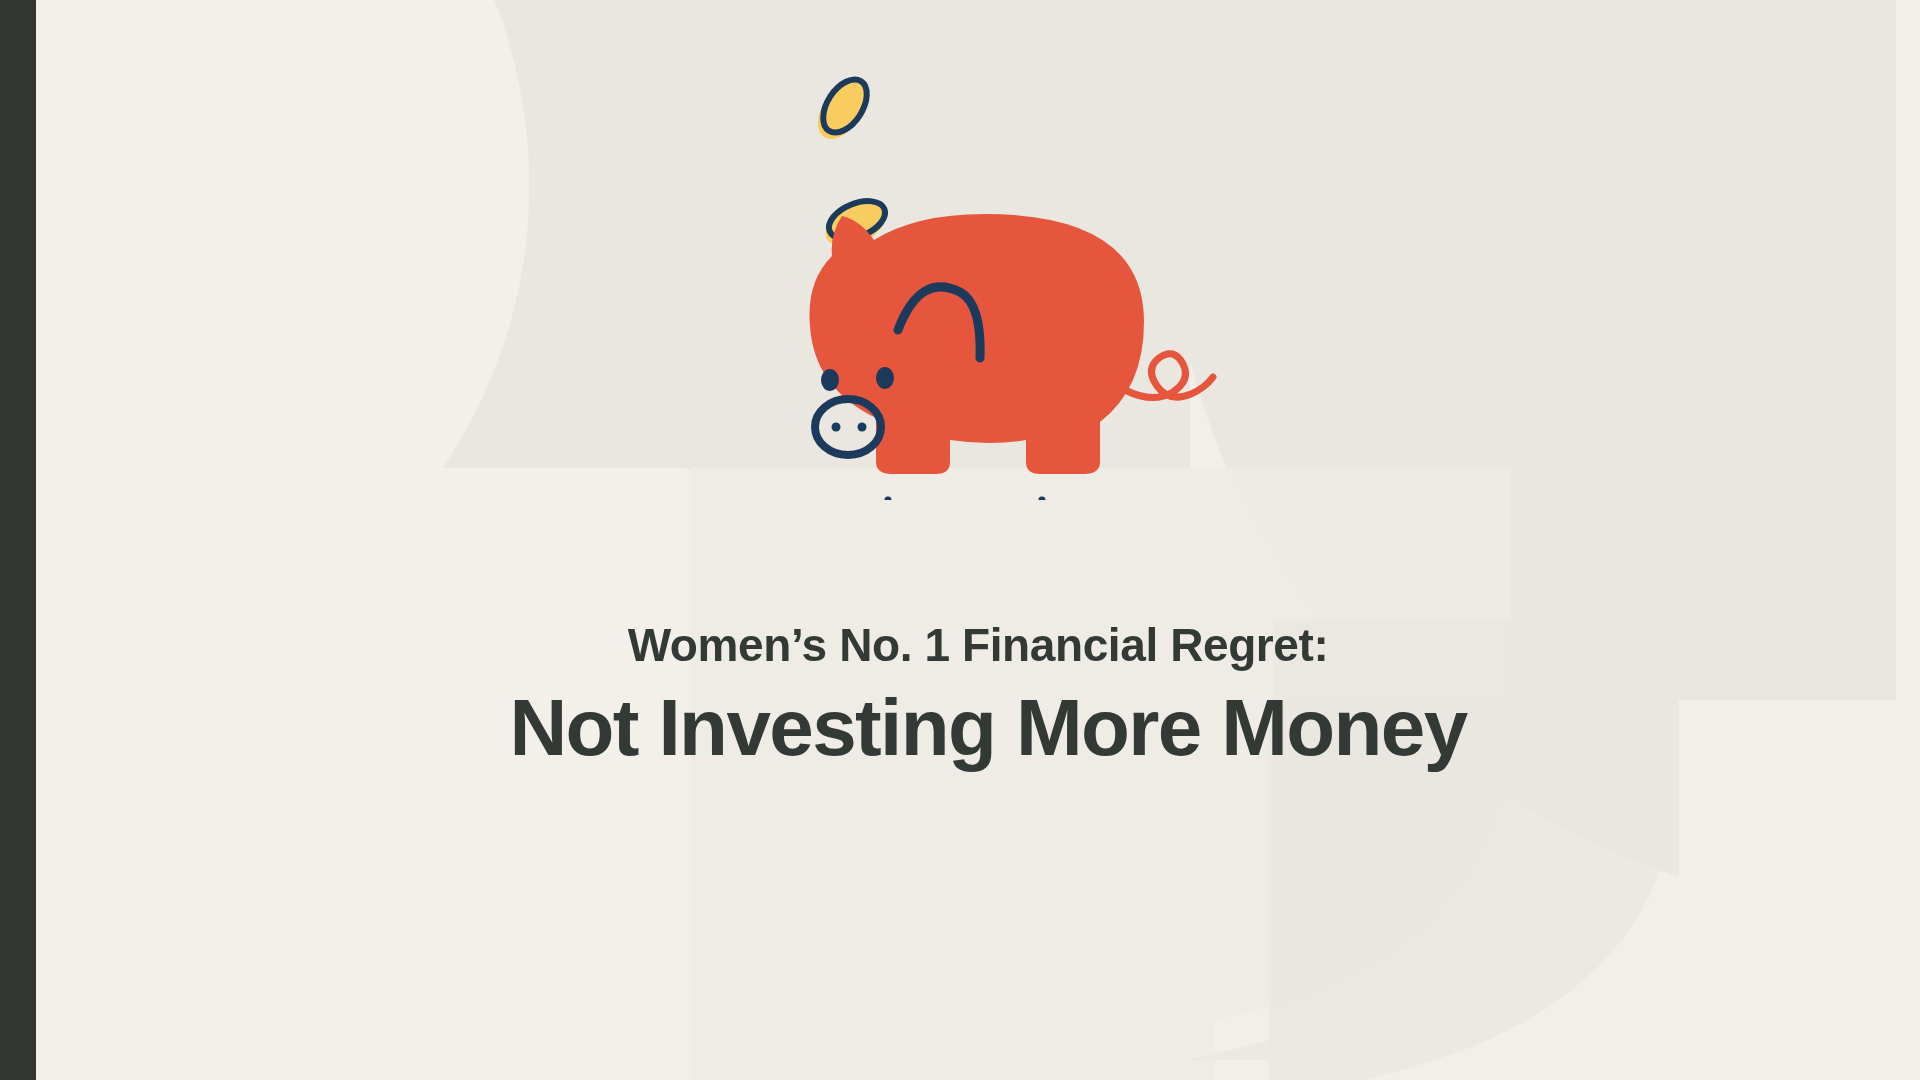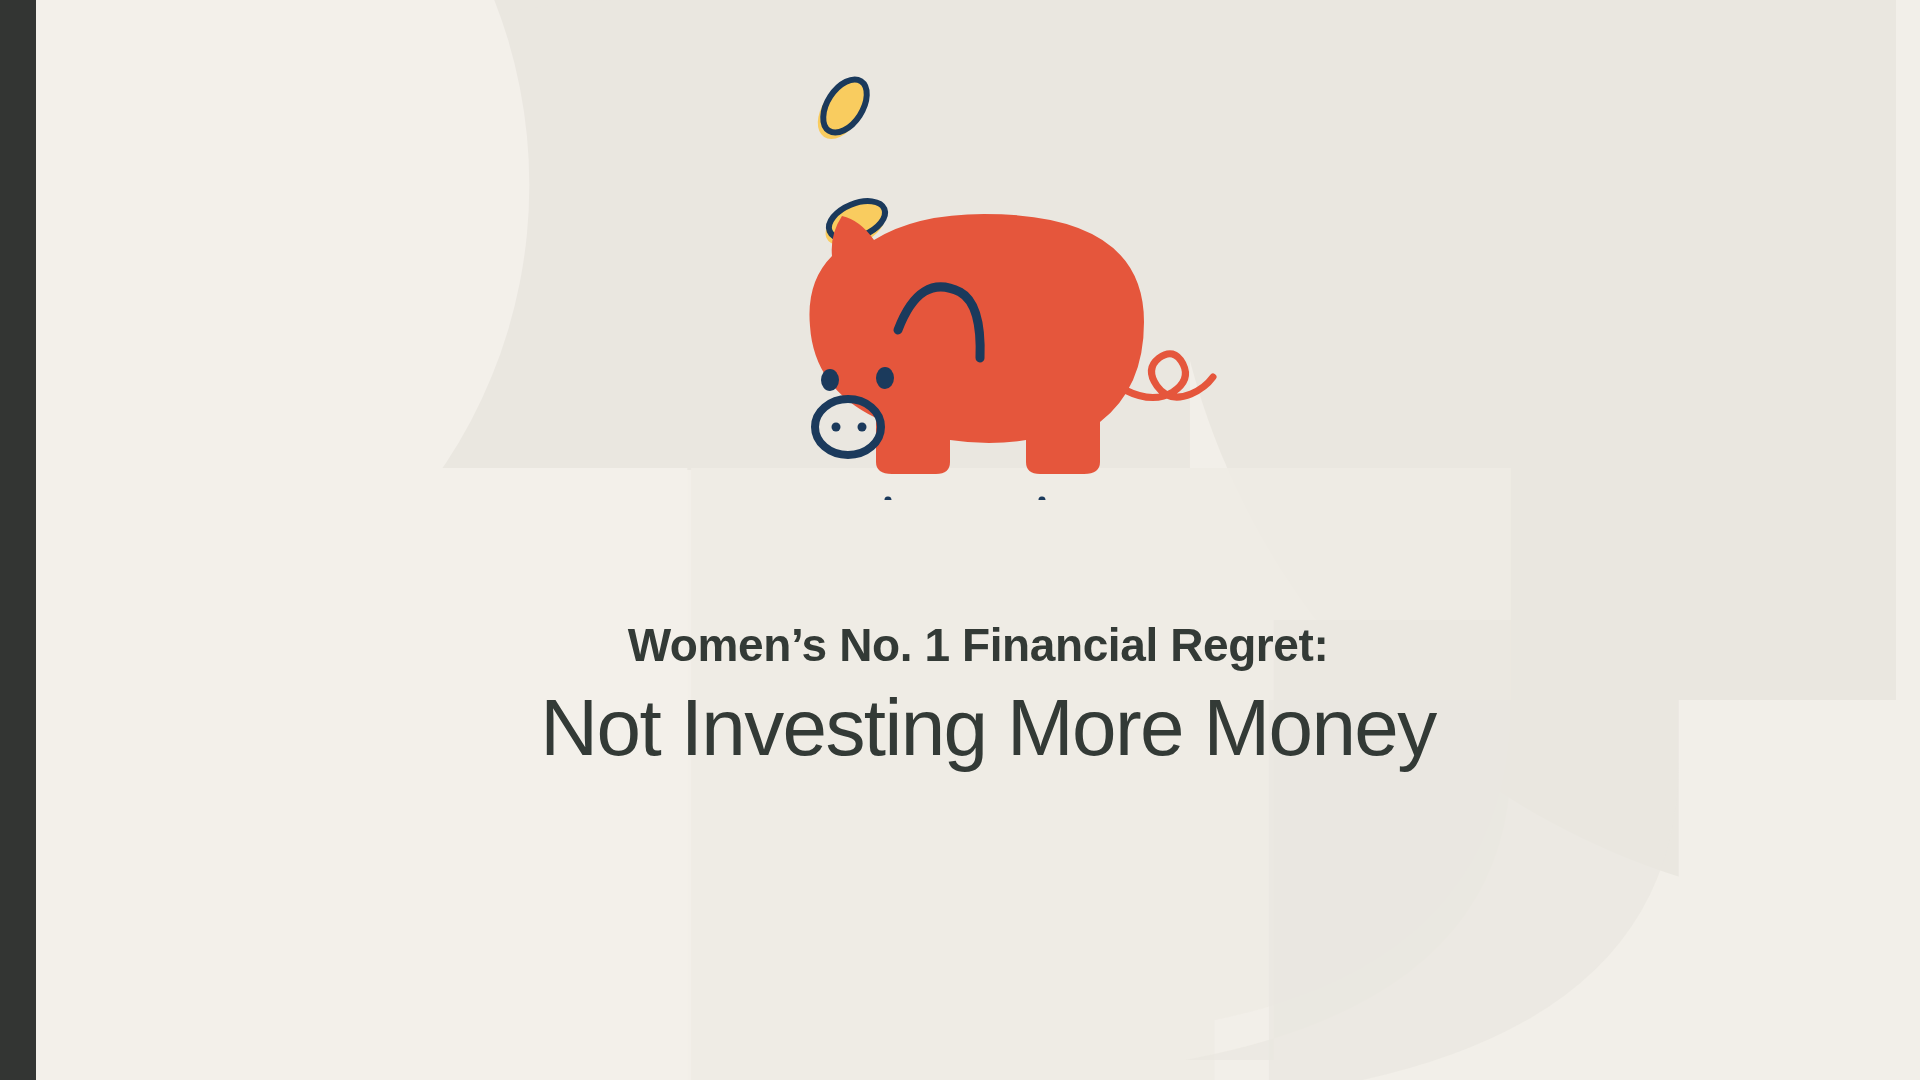--- a/index.html
+++ b/index.html
@@ -55,21 +55,21 @@
   .eyebrow {
     font-size: 46px;
     font-weight: 700;
     color: #333a36;
     letter-spacing: -0.4px;
     line-height: 1.1;
     margin: 0 0 14px 0;
   }
   .headline {
     font-size: 80px;
-    font-weight: 400;
+    font-weight: 700;
     color: #333a36;
     letter-spacing: -1.6px;
     line-height: 1.08;
     margin: 0;
     padding-left: 20px;
   }
   .citation {
     position: absolute;
     left: 36px;
     top: 948px;

